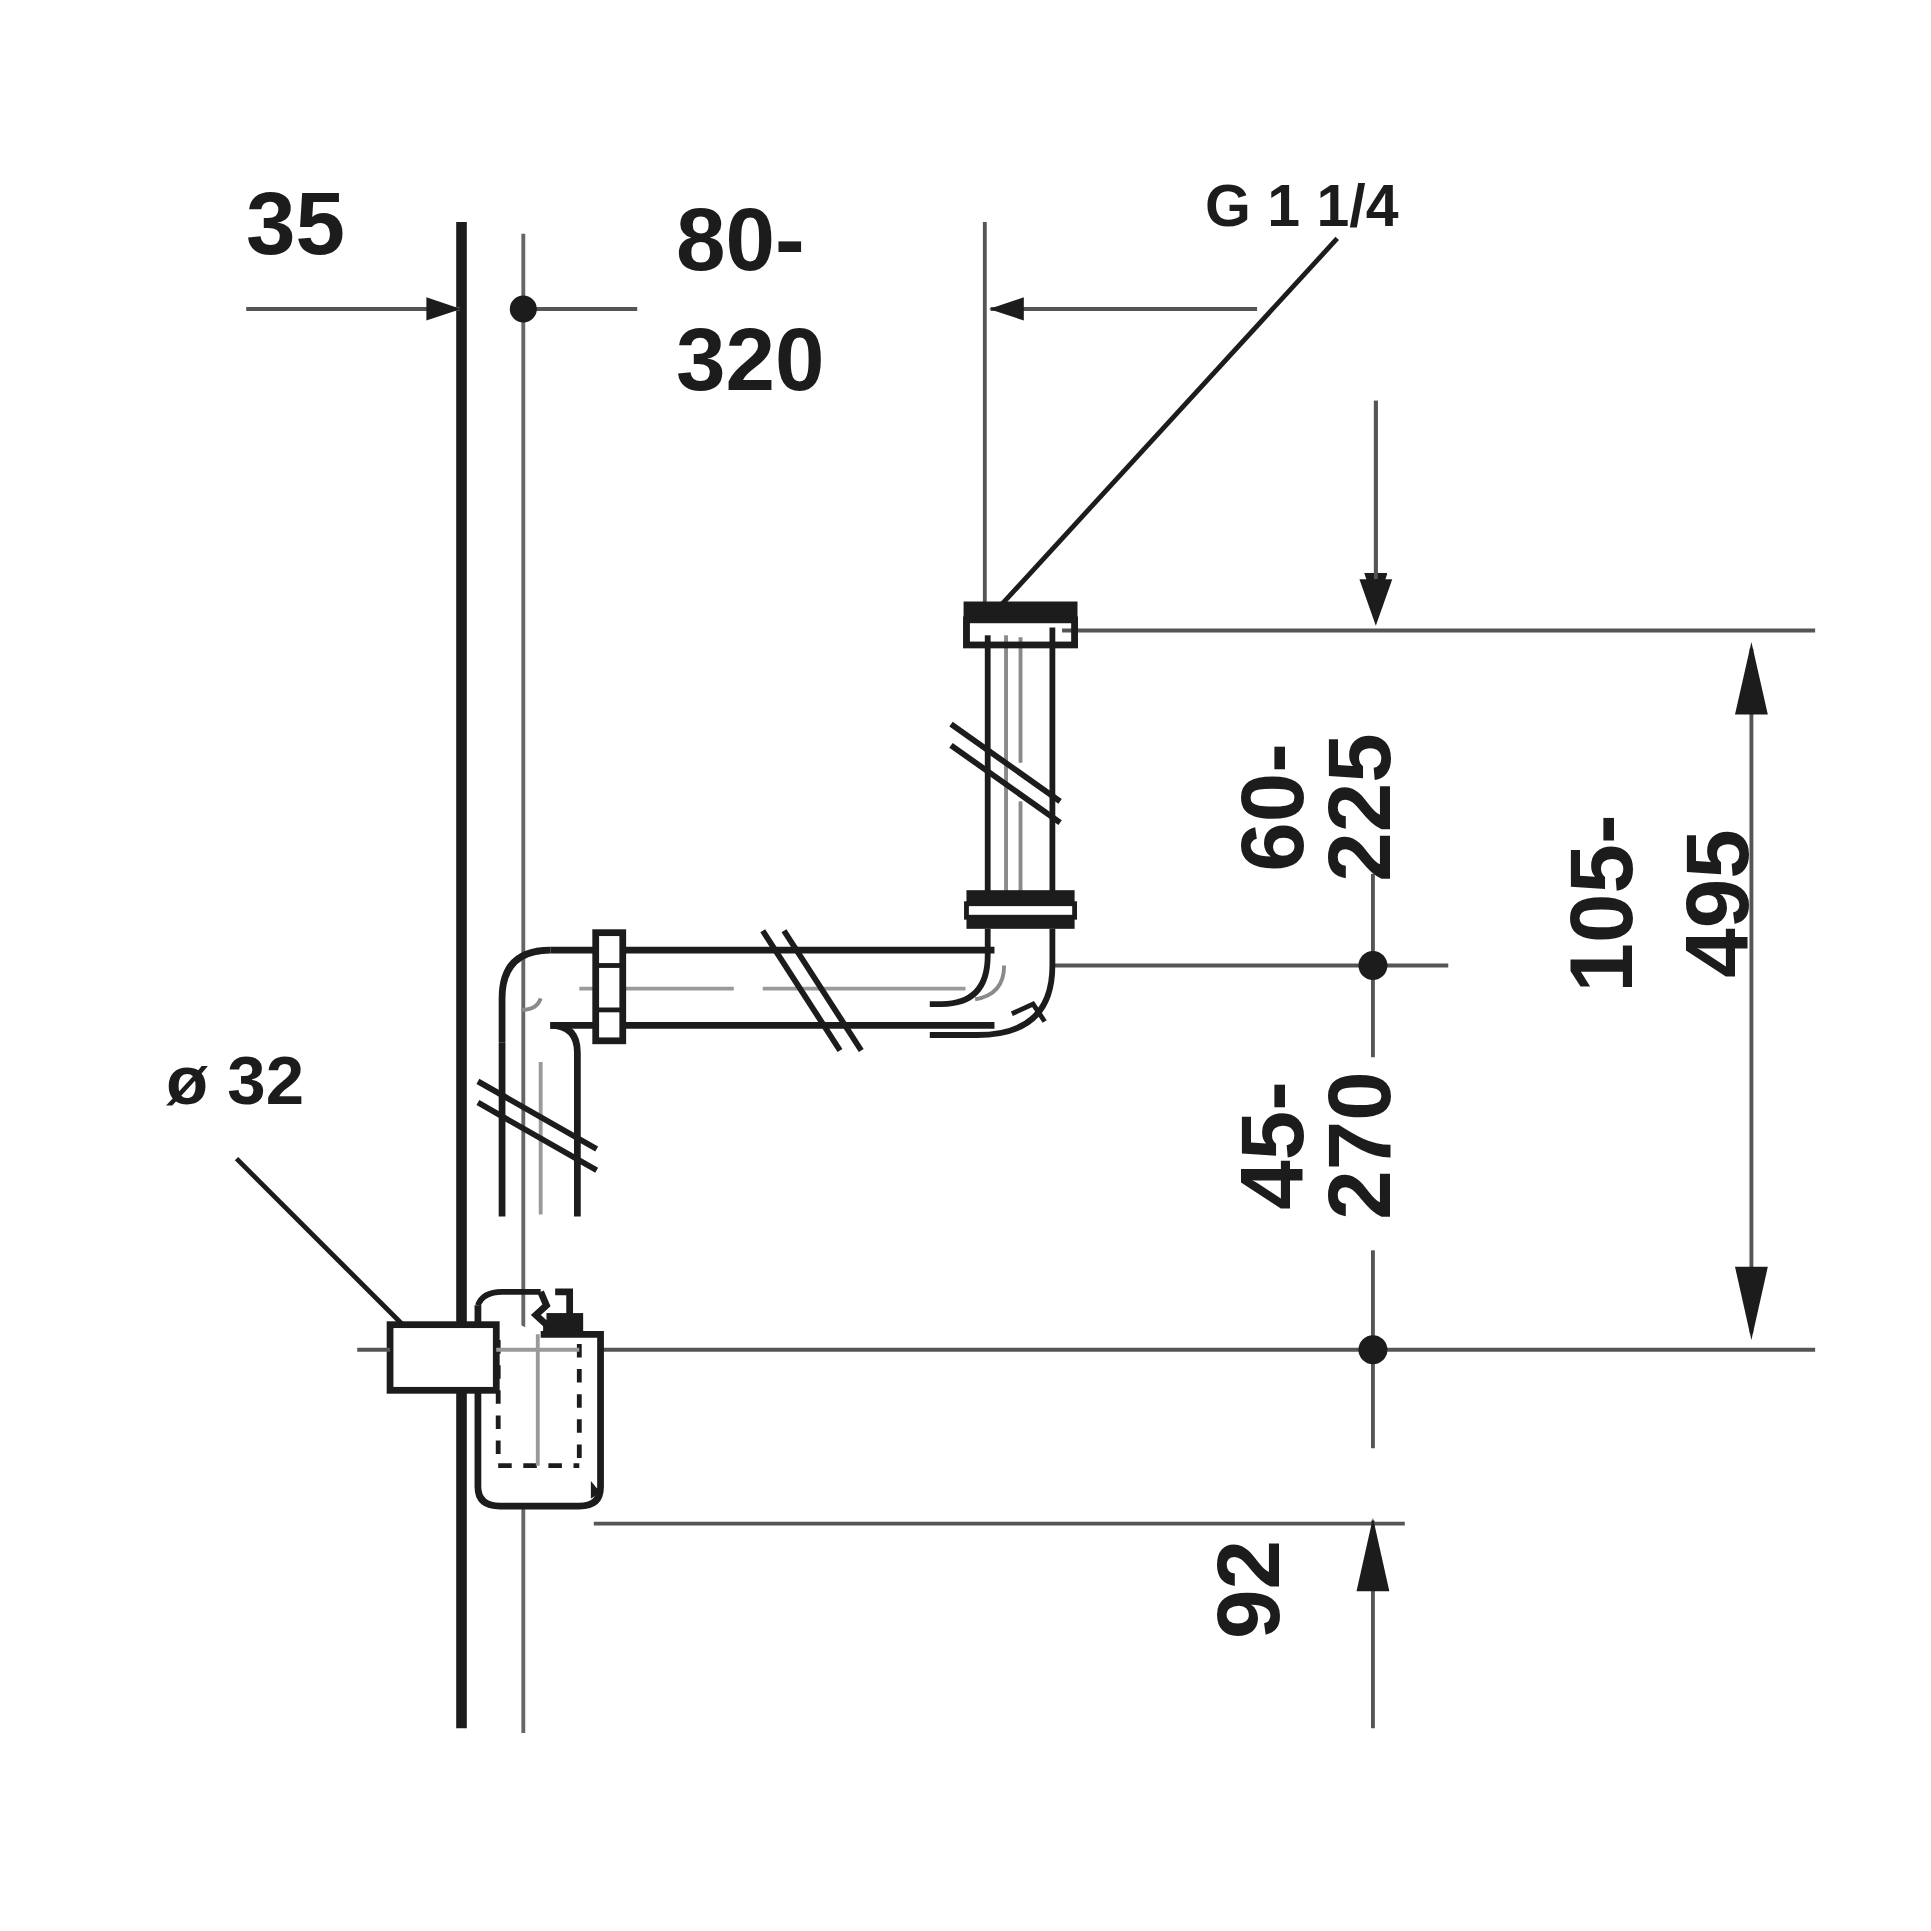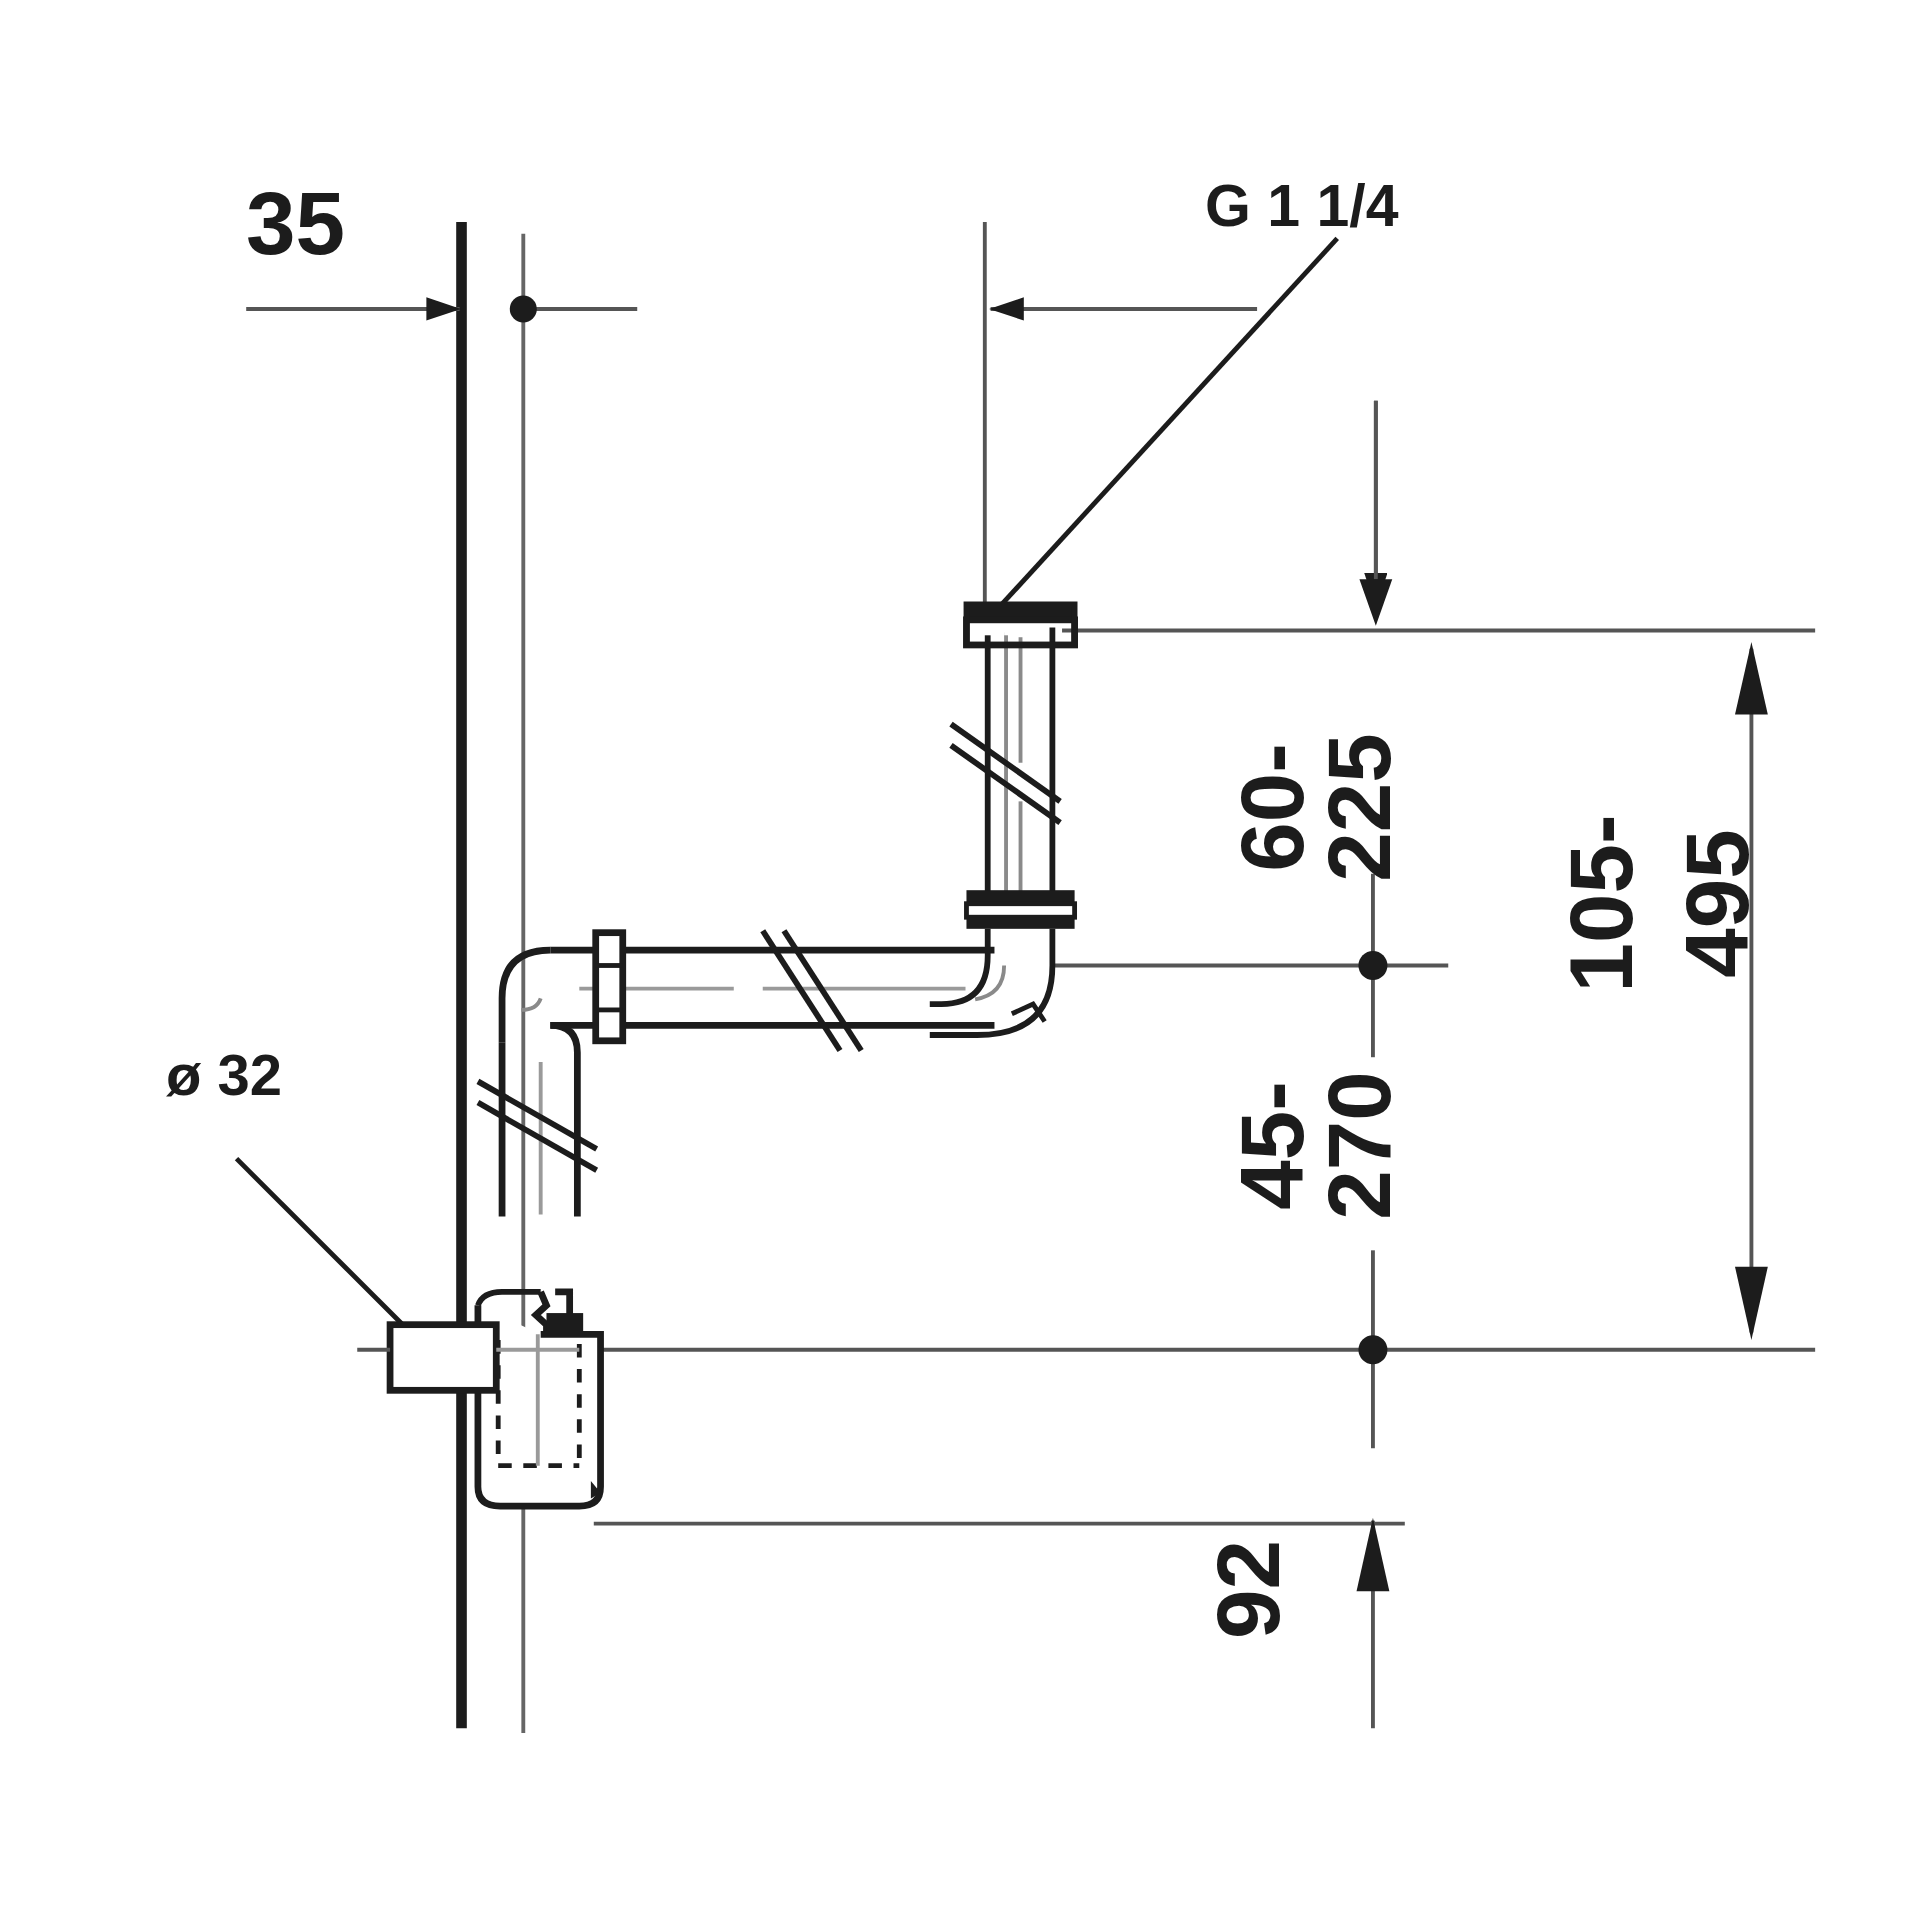--- a/index.html
+++ b/index.html
@@ -173,24 +173,26 @@
   <g>
     <rect x="404" y="1372" width="110" height="68" fill="#ffffff" stroke="#1c1c1c" stroke-width="7"></rect>
     <line x1="370" y1="1398" x2="404" y2="1398" stroke="#555" stroke-width="4"></line>
     <line x1="514" y1="1398" x2="600" y2="1398" stroke="#9a9a9a" stroke-width="4"></line>
   </g>
 
 </svg>
 
 <div class="lbl" style="left:246px;top:179px;font-size:89px;">35</div>
 
+<div class="lbl" style="left:676px;top:179px;font-size:89px;line-height:1.35;">80-
+320</div>
 
 <div class="lbl" style="left:1205px;top:177px;font-size:59px;">G 1 1/4</div>
 
-<div class="lbl" style="left:166px;top:1046px;font-size:58px;">ø 32</div>
+<div class="lbl" style="left:166px;top:1046px;font-size:69px;">ø 32</div>
 
 <div class="lbl rot" style="left:1152px;top:763px;width:241px;font-size:89px;text-align:center;">60-</div>
 
 <div class="lbl rot" style="left:1239px;top:763px;width:241px;font-size:89px;text-align:center;">225</div>
 
 <div class="lbl rot" style="left:1152px;top:1101px;width:241px;font-size:89px;text-align:center;">45-</div>
 
 <div class="lbl rot" style="left:1239px;top:1101px;width:241px;font-size:89px;text-align:center;">270</div>
 
 <div class="lbl rot" style="left:1461px;top:859px;width:280px;font-size:89px;text-align:center;">105-</div>

